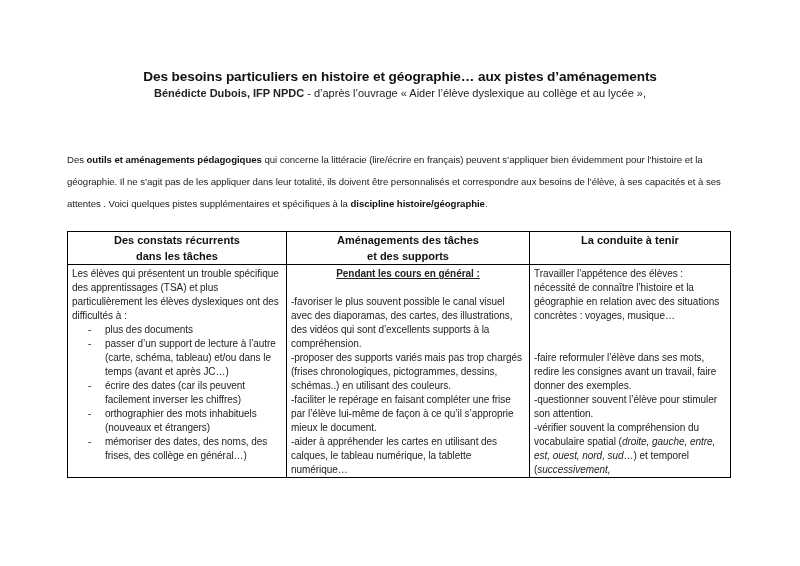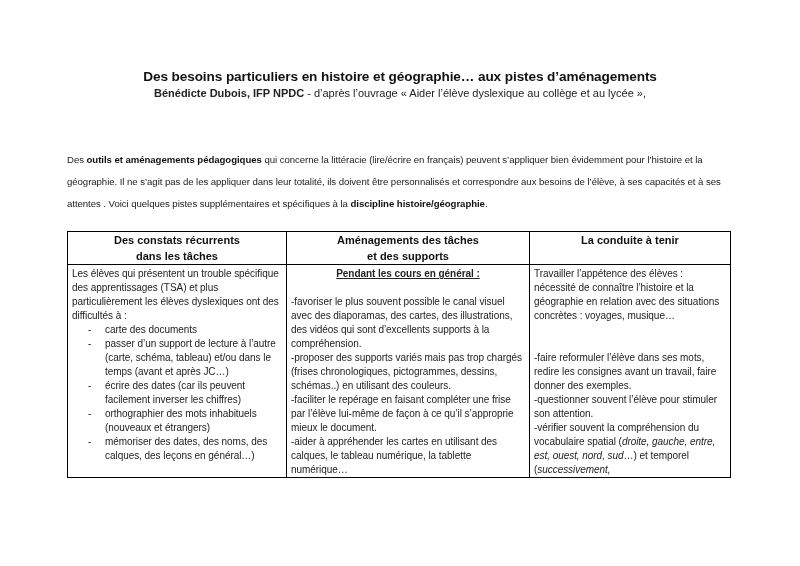--- a/index.html
+++ b/index.html
@@ -142,25 +142,25 @@
       <th>
         <span class="line">La conduite à tenir</span>
       </th>
     </tr>
   </thead>
   <tbody>
     <tr>
       <td class="col1">
         <div>Les élèves qui présentent un trouble spécifique des apprentissages (TSA) et plus particulièrement les élèves dyslexiques ont des difficultés à :</div>
         <ul>
-          <li><span class="dash">-</span><span>carte des documents</span></li>
+          <li><span class="dash">-</span><span>plus des documents</span></li>
           <li><span class="dash">-</span><span>passer d’un support de lecture à l’autre (carte, schéma, tableau) et/ou dans le temps (avant et après JC…)</span></li>
           <li><span class="dash">-</span><span>écrire des dates (car ils peuvent facilement inverser les chiffres)</span></li>
           <li><span class="dash">-</span><span>orthographier des mots inhabituels (nouveaux et étrangers)</span></li>
-          <li><span class="dash">-</span><span>mémoriser des dates, des noms, des calques, des leçons en général…)</span></li>
+          <li><span class="dash">-</span><span>mémoriser des dates, des noms, des frises, des collège en général…)</span></li>
         </ul>
       </td>
       <td class="col2">
         <span class="underline-heading">Pendant les cours en général :</span>
         <span class="line">-favoriser le plus souvent possible le canal visuel avec des diaporamas, des cartes, des illustrations, des vidéos qui sont d’excellents supports à la compréhension.</span>
         <span class="line">-proposer des supports variés mais pas trop chargés (frises chronologiques, pictogrammes, dessins, schémas..) en utilisant des couleurs.</span>
         <span class="line">-faciliter le repérage en faisant compléter une frise par l’élève lui-même de façon à ce qu’il s’approprie mieux le document.</span>
         <span class="line">-aider à appréhender les cartes en utilisant des calques, le tableau numérique, la tablette numérique…</span>
       </td>
       <td class="col3">

